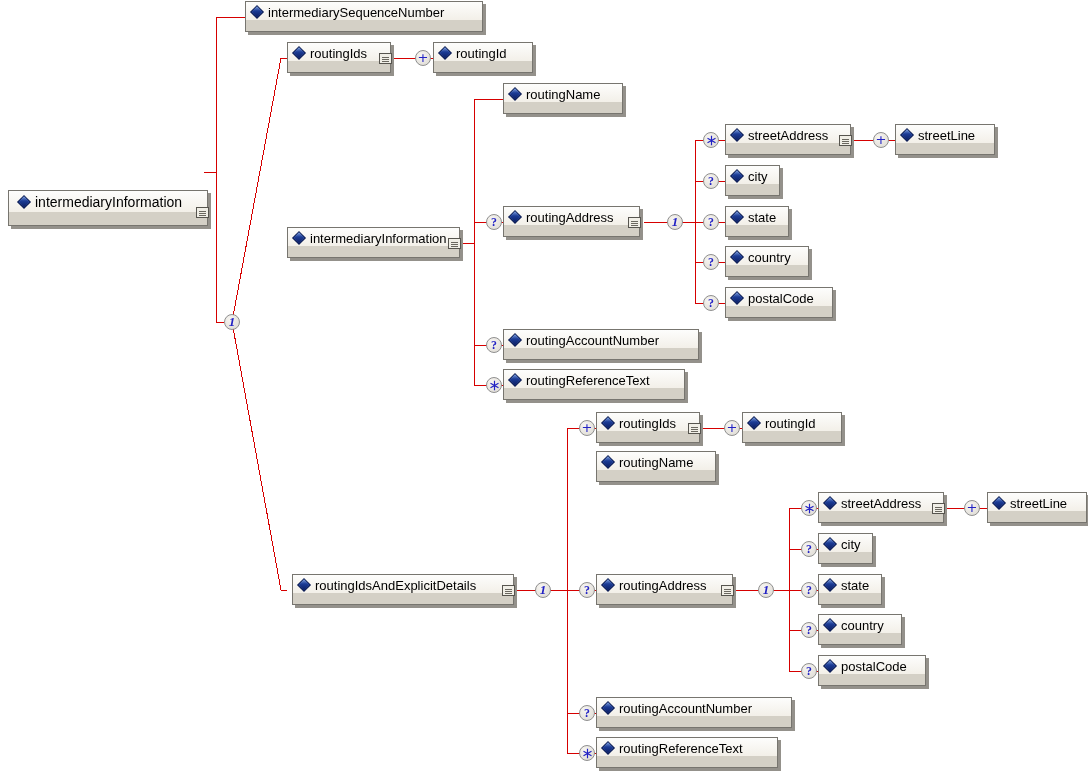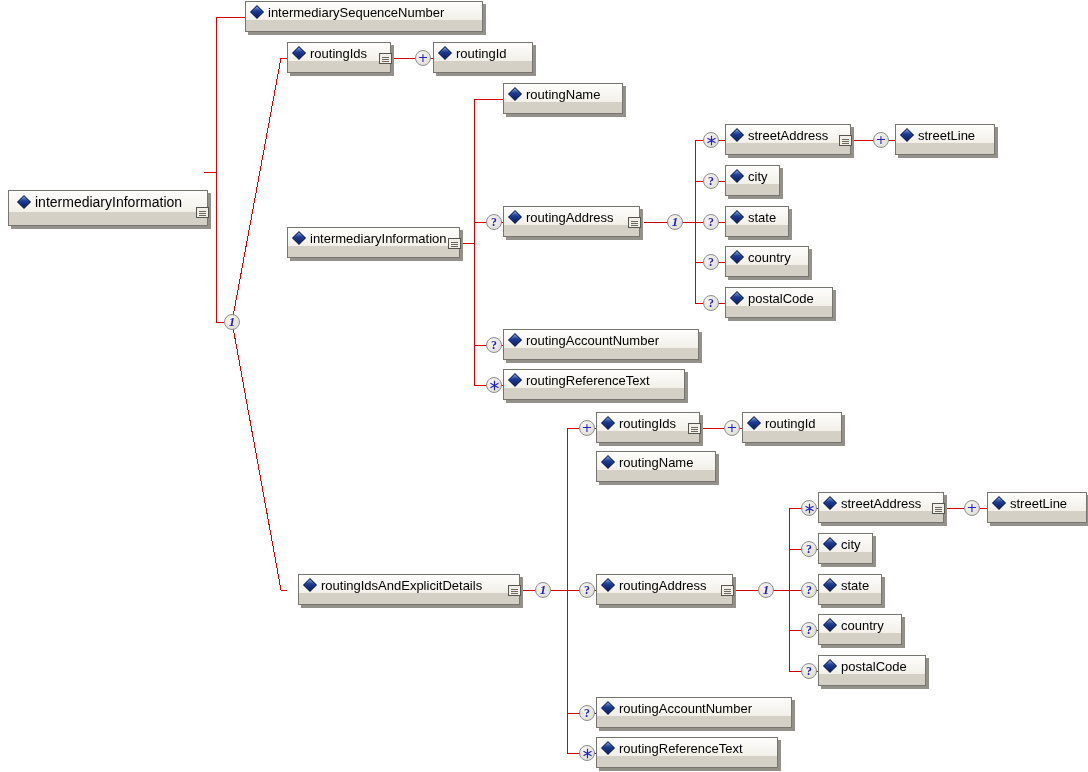--- a/index.html
+++ b/index.html
@@ -207,21 +207,21 @@
         <span class="label">streetLine</span>
       </div>
     </div>
     <div class="node" style="left: 818px; top: 533px; width: 55px;">
       <div class="strip"></div>
       <div class="row">
         <span class="diamond"></span>
         <span class="label">city</span>
       </div>
     </div>
-    <div class="node" style="left: 298px; top: 574px; width: 222px;">
+    <div class="node" style="left: 292px; top: 574px; width: 222px;">
       <div class="strip"></div>
       <div class="row">
         <span class="diamond"></span>
         <span class="label">routingIdsAndExplicitDetails</span>
       </div>
       <div class="expand" style="top: 10px;"></div>
     </div>
     <div class="node" style="left: 596px; top: 574px; width: 137px;">
       <div class="strip"></div>
       <div class="row">

